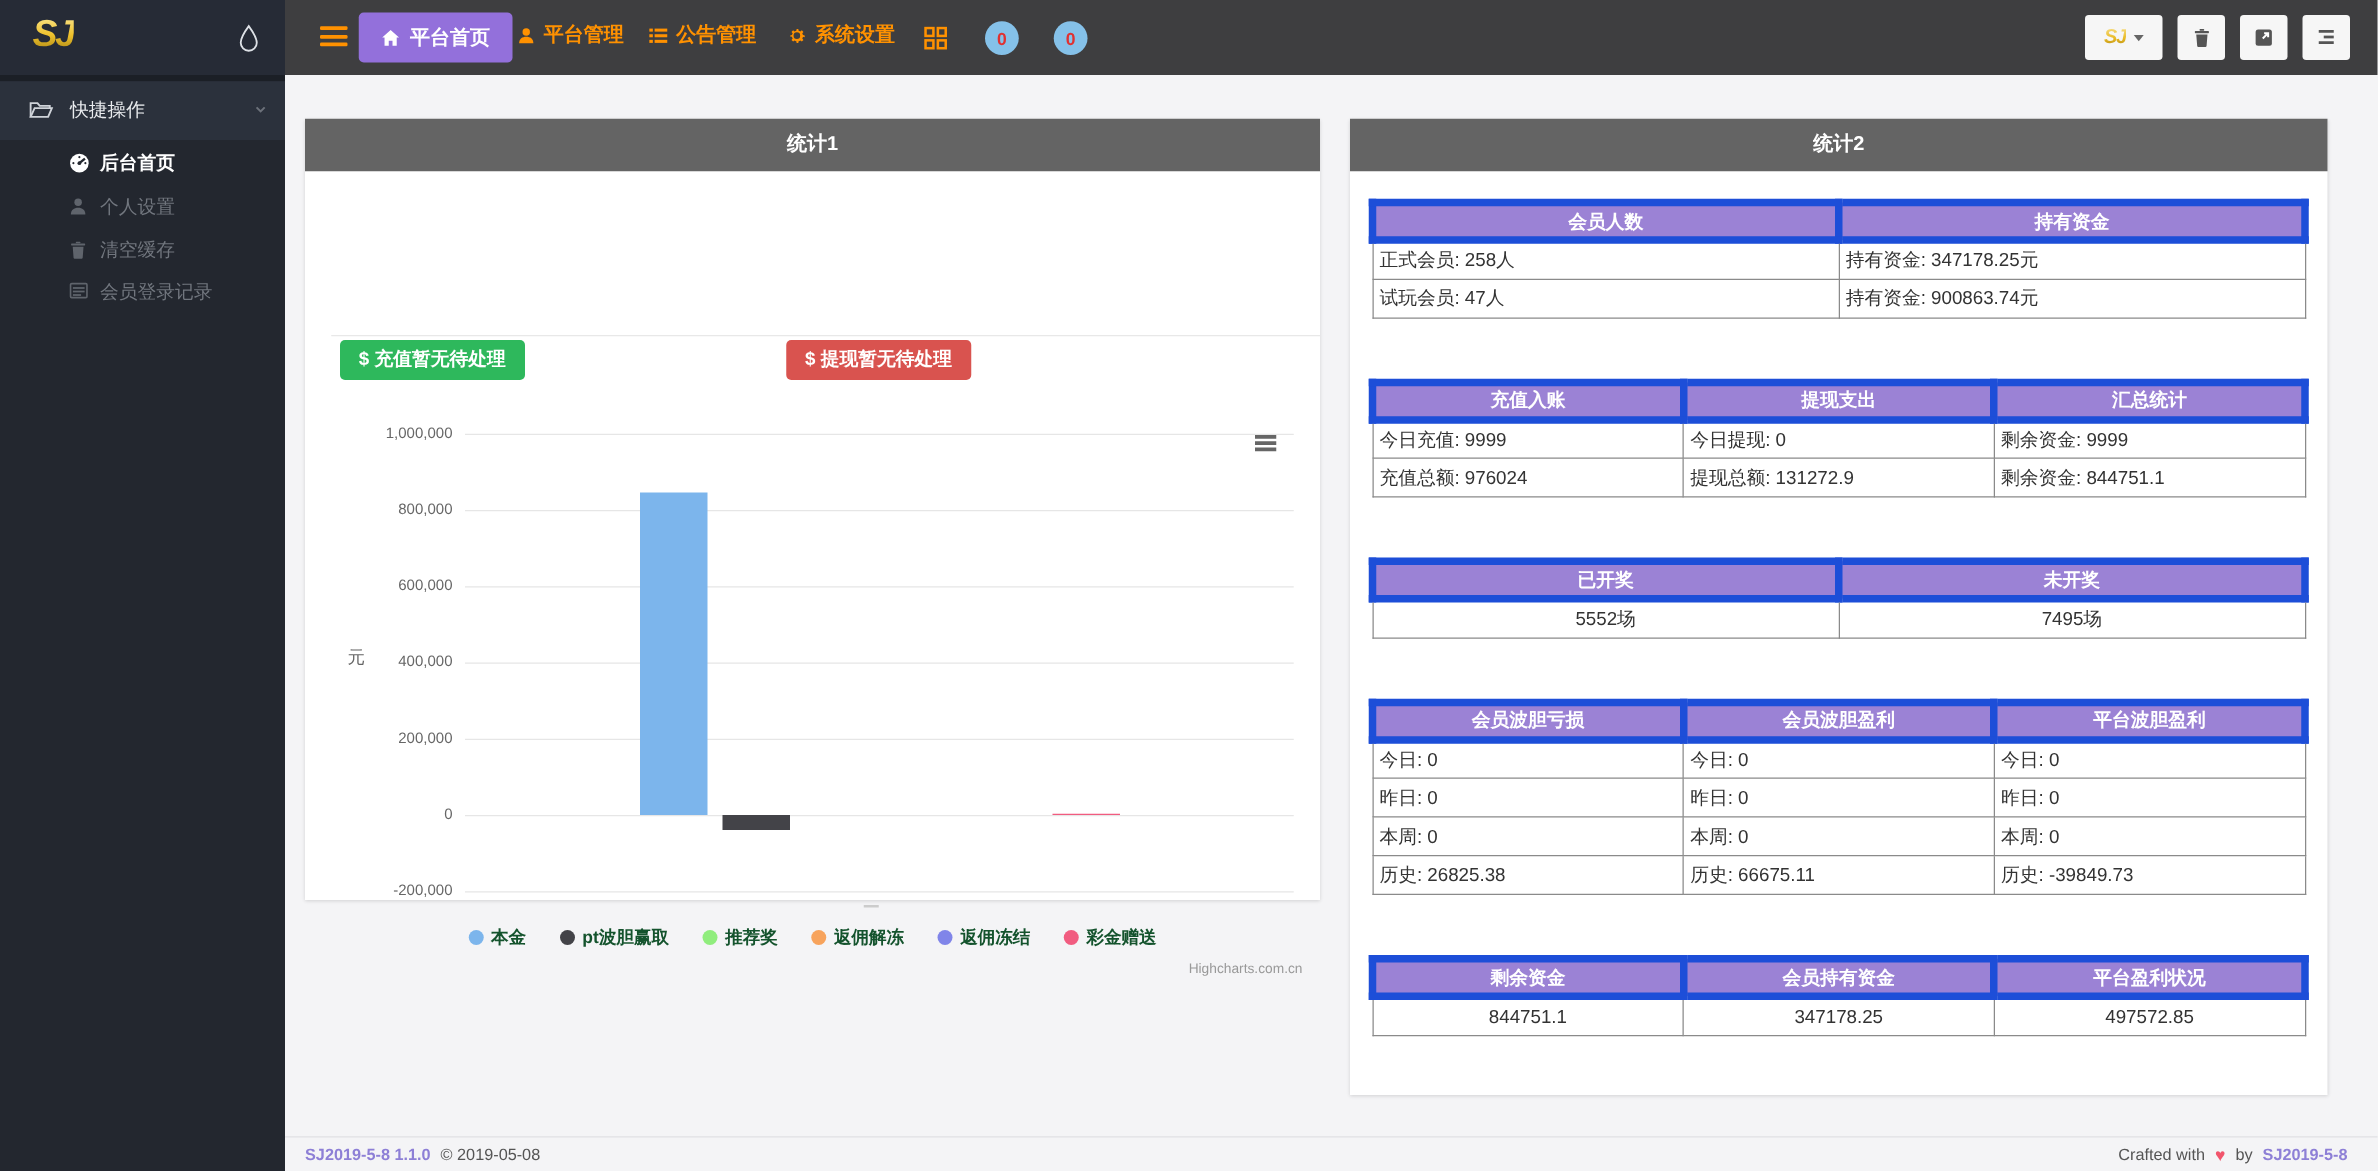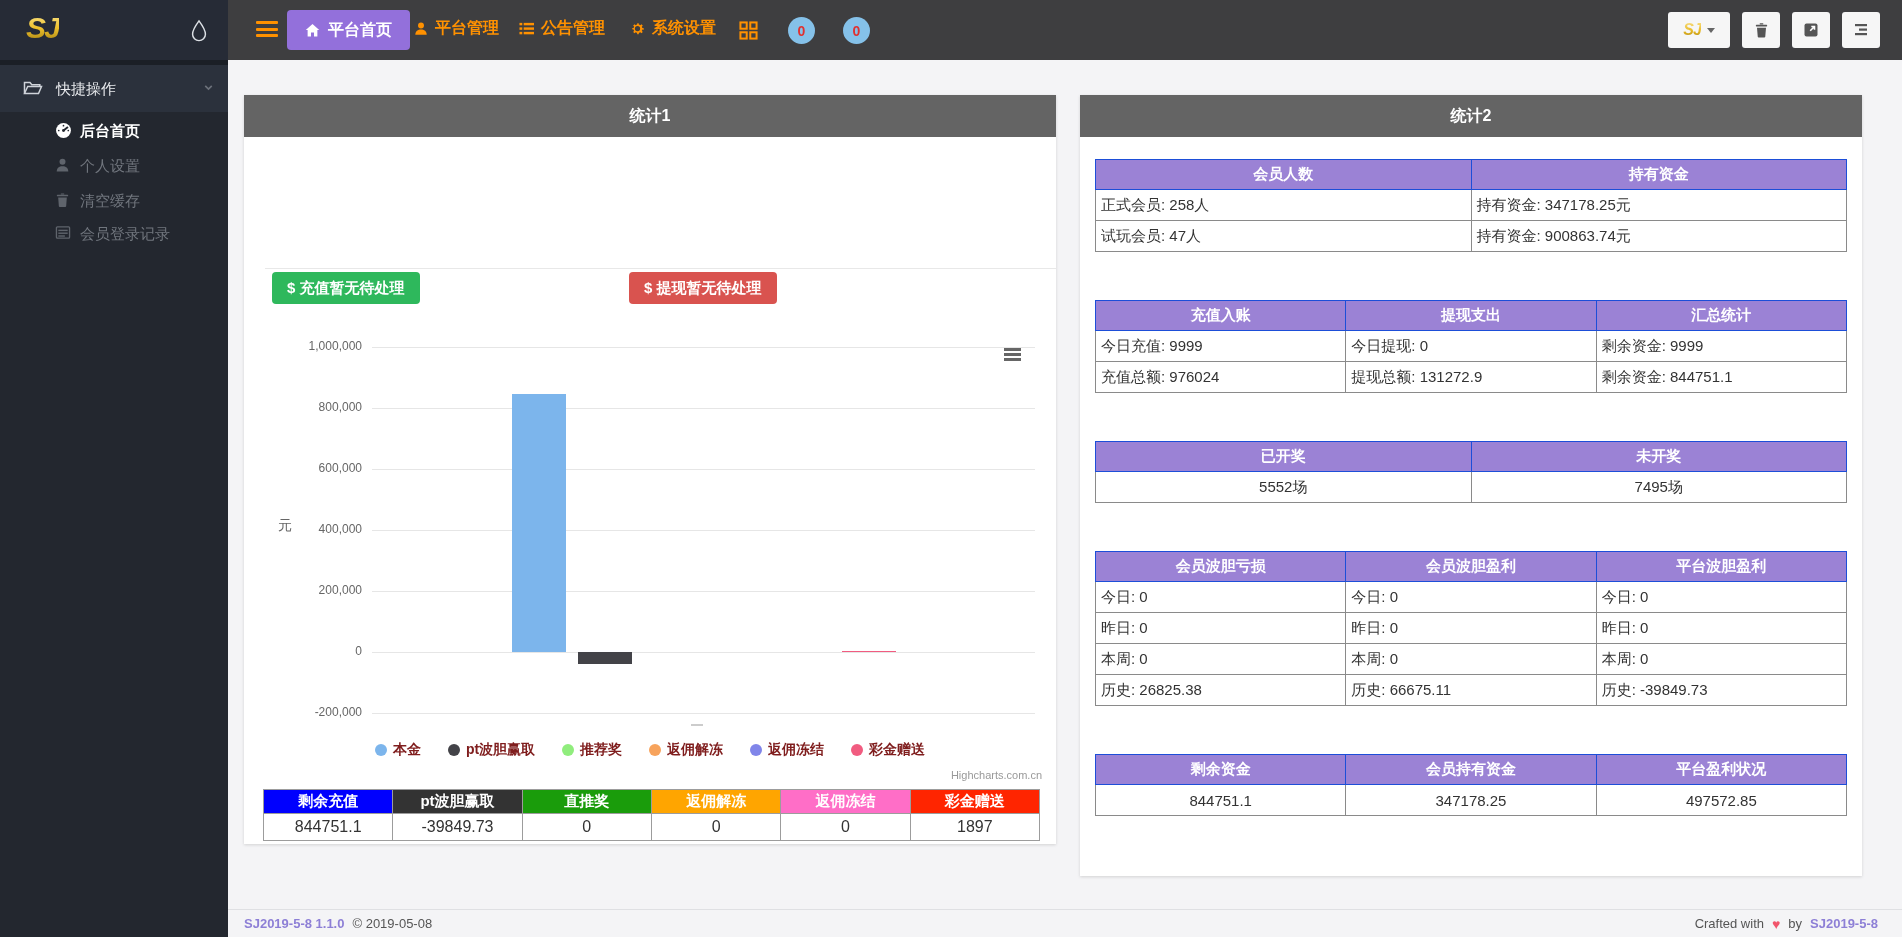--- a/index.html
+++ b/index.html
@@ -62,21 +62,21 @@
   #side-section .sec-label { position:absolute; left:56px; top:0; line-height:47px; color:#e9ebee; font-size:15px; }
   #side-section .folder { position:absolute; left:23px; top:14px; }
   #side-section .chev { position:absolute; right:13px; top:16px; }
   .side-item { position:absolute; left:0; width:228px; height:32px; cursor:pointer; }
   .side-item .s-icon { position:absolute; left:55px; top:7px; }
   .side-item .s-label { position:absolute; left:80px; line-height:32px; font-size:15px; color:#71767e; }
   .side-item.active .s-label { color:#ffffff; font-weight:bold; }
 
   
   .card { position:absolute; top:95px; background:#fff; box-shadow:0 1px 3px rgba(0,0,0,.14); }
-  #card1 { left:244px; width:812px; height:749px; }
+  #card1 { left:244px; width:812px; height:625px; }
   #card2 { left:1080px; width:782px; height:781px; }
   .card-header {
     height:42px; background:#646464; color:#fff; text-align:center;
     line-height:42px; font-weight:bold; font-size:16px;
   }
   .card-body { position:relative; }
   #card1 .card-body { height:741px; }
 
   
   #p1-divider { position:absolute; left:21px; right:0; top:131px; height:1px; background:#e8e8e8; }
@@ -92,31 +92,31 @@
   .ytick { position:absolute; left:0; width:118px; text-align:right; font-size:12px; color:#666; }
   #yaxis-title { position:absolute; left:34px; top:230px; font-size:14px; color:#666; }
   .bar { position:absolute; width:54px; }
   #chart-menu-btn { position:absolute; left:760px; top:61px; width:17px; height:14px; cursor:pointer; }
   #chart-menu-btn span { display:block; height:2.5px; margin-bottom:2.5px; background:#666; }
   #xaxis-tick { position:absolute; left:447px; top:437px; width:12px; height:2px; background:#ccc; }
 
   #legend { position:absolute; left:0; right:0; top:604px; display:flex; justify-content:center; gap:27px; }
   .legend-item { display:inline-flex; align-items:center; gap:6px; cursor:pointer; }
   .legend-dot { width:12px; height:12px; border-radius:50%; }
-  .legend-label { font-size:14px; font-weight:bold; color:#7f1d1d; }
+  .legend-label { font-size:14px; font-weight:bold; color:#14532d; }
   #hc-credit { position:absolute; right:14px; top:632px; font-size:11px; color:#999; }
 
   #summary-table { position:absolute; left:19px; top:652px; width:777px; border-collapse:collapse; table-layout:fixed; }
   #summary-table th { height:24px; border:1px solid #9c9c9c; color:#fff; font-size:15px; font-weight:bold; }
   #summary-table td { height:27px; border:1px solid #9c9c9c; text-align:center; font-size:16px; color:#333; background:#fff; }
 
   
   #card2 .card-body { padding:22px 15px 0; }
   .p2-table { width:100%; border-collapse:collapse; table-layout:fixed; margin-bottom:48px; }
-  .p2-table th { height:30px; background:#9b82d5; color:#fff; font-size:15px; font-weight:bold; border:1px solid #1d4ed8; }
+  .p2-table th { height:30px; background:#9b82d5; color:#fff; font-size:15px; font-weight:bold; border:6px solid #1d4ed8; }
   .p2-table td { height:31px; border:1px solid #8a8a8a; font-size:15px; color:#333; padding:0 5px; text-align:left; background:#fff; }
   .p2-table.center td { text-align:center; }
 
   
   #footer {
     position:absolute; left:228px; right:0; bottom:0; height:28px;
     background:#f4f4f6; border-top:1px solid #dfe0e3;
     display:flex; align-items:center; justify-content:space-between;
     padding:0 24px 0 16px; font-size:13px; color:#555;
   }
@@ -347,42 +347,20 @@
           <span class="legend-dot" style="background: rgb(128, 133, 233);"></span>
           <span class="legend-label">返佣冻结</span>
         </span>
         <span class="legend-item">
           <span class="legend-dot" style="background: rgb(241, 92, 128);"></span>
           <span class="legend-label">彩金赠送</span>
         </span>
       </div>
     <div id="hc-credit">Highcharts.com.cn</div>
 
-    <table id="summary-table">
-      <thead>
-          <tr id="summary-head-row">
-            <th style="background: rgb(0, 0, 254);">剩余充值</th>
-            <th style="background: rgb(51, 51, 51);">pt波胆赢取</th>
-            <th style="background: rgb(26, 156, 11);">直推奖</th>
-            <th style="background: rgb(255, 165, 0);">返佣解冻</th>
-            <th style="background: rgb(255, 110, 199);">返佣冻结</th>
-            <th style="background: rgb(255, 37, 0);">彩金赠送</th>
-          </tr>
-        </thead>
-      <tbody>
-          <tr id="summary-value-row">
-            <td>844751.1</td>
-            <td>-39849.73</td>
-            <td>0</td>
-            <td>0</td>
-            <td>0</td>
-            <td>1897</td>
-          </tr>
-        </tbody>
-    </table>
   </div>
 </div>
 
 <div id="card2" class="card">
   <div class="card-header">统计2</div>
   <div class="card-body" id="card2-body">
       <table class="p2-table">
         <thead>
           <tr>
             <th style="background: rgb(155, 130, 213);">会员人数</th>

